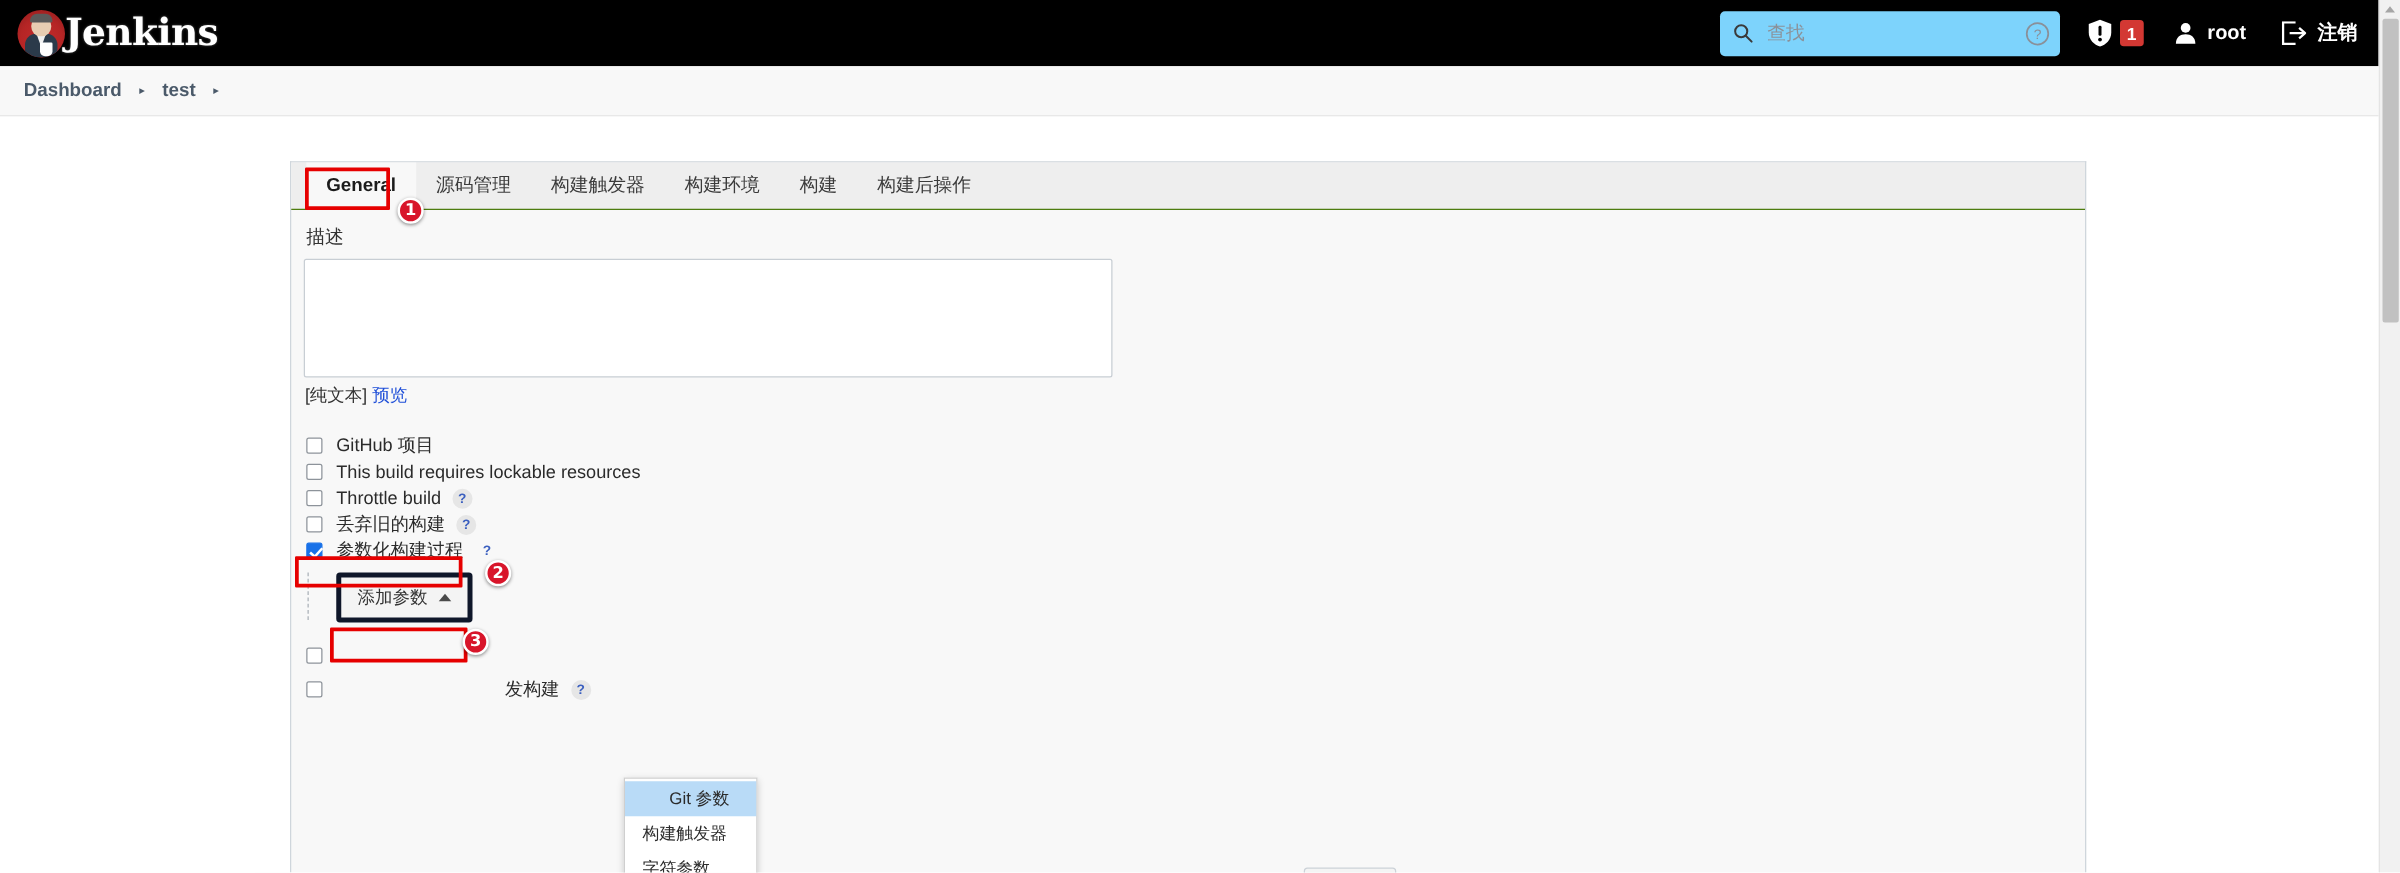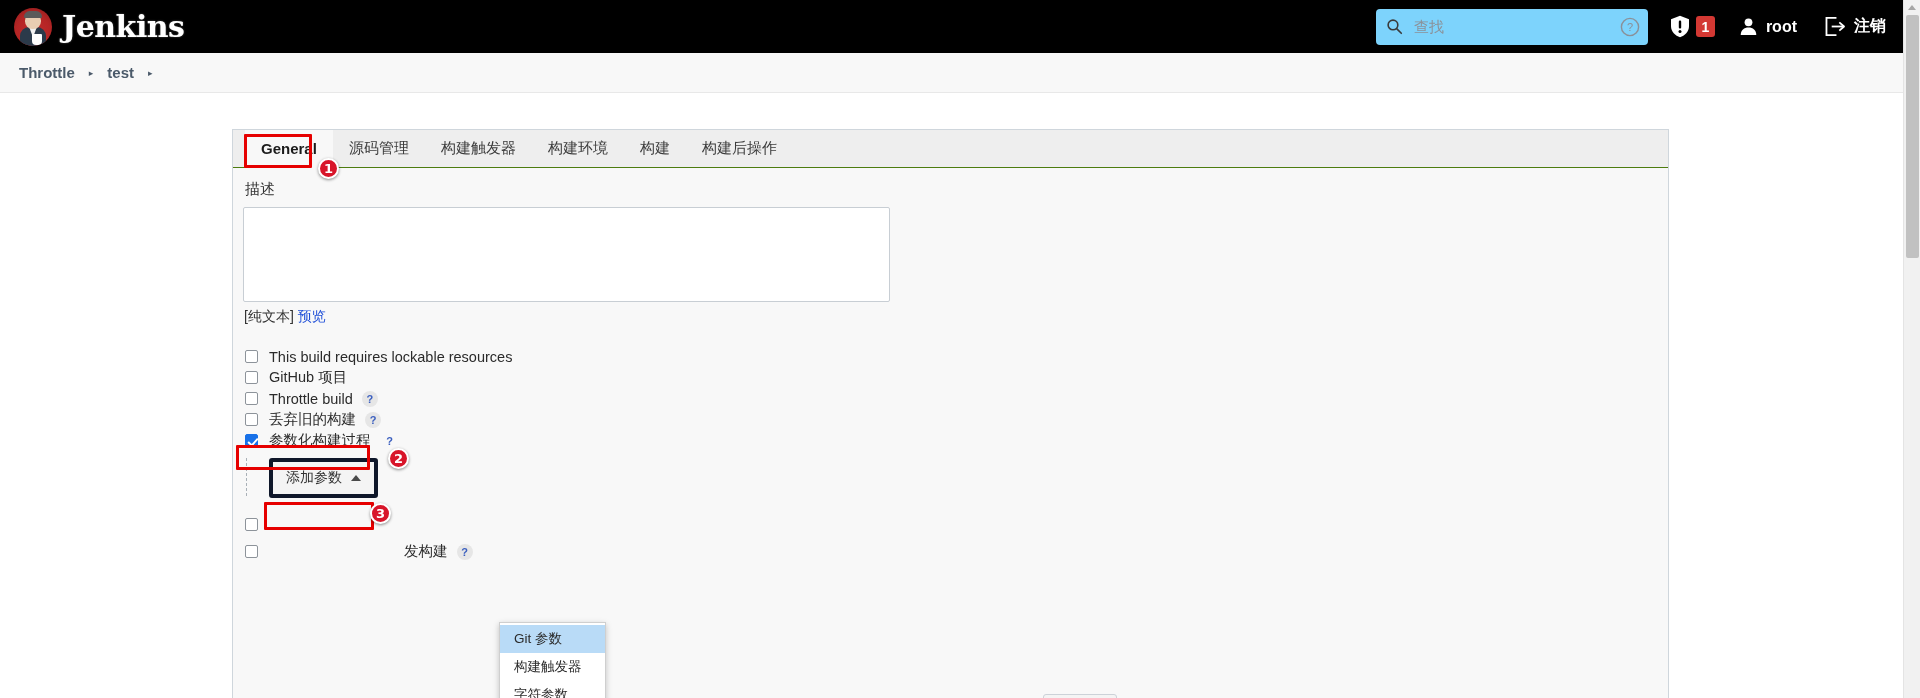--- a/index.html
+++ b/index.html
@@ -15,21 +15,21 @@
   #app { position: relative; width: 1920px; height: 698px; }
 
   .topbar {
     position: absolute; top: 0; left: 0;
     width: 1903px; height: 53px;
     background: #000;
     display: flex; align-items: center;
   }
   .brand {
     display: flex; align-items: center;
-    margin-left: 14px; gap: 10px;
+    margin-left: 14px; 
   }
   .brand-logo {
     width: 38px; height: 38px;
     border-radius: 50%;
     background: radial-gradient(circle at 50% 62%, #c32c2c 0%, #b52525 55%, #8c1c1c 100%);
     position: relative; overflow: hidden;
     flex: none;
   }
   .brand-logo .head {
     position: absolute; left: 11px; top: 4px;
@@ -268,20 +268,21 @@
   .dd-item {
     font-size: 13.5px;
     color: #2b2b2b;
     padding: 5px 0 5px 14px;
     cursor: pointer;
     white-space: nowrap;
     line-height: 1.35;
   }
   .dd-item.sel {
     background: #b9dbf7;
+    text-align: center;
   }
 
   .lower-checks { margin-top: 8px; }
 
   .adv-btn {
     position: absolute;
     left: 810px; top: 564px;
     background: #f4f4f4;
     border: 1px solid #ccd2d8;
     border-radius: 3px;
@@ -398,21 +399,21 @@
           <line x1="7" y1="10" x2="19" y2="10" stroke="#fff" stroke-width="1.9"></line>
           <path d="M15 5.6 L20 10 L15 14.4" fill="none" stroke="#fff" stroke-width="1.9" stroke-linejoin="round"></path>
         </svg>
         <span>注销</span>
       </div>
 
     </div>
   </div>
 
   <div class="breadcrumbbar">
-    <span class="crumb">Throttle</span>
+    <span class="crumb">Dashboard</span>
     <span class="crumb-sep">▸</span>
     <span class="crumb">test</span>
     <span class="crumb-sep">▸</span>
   </div>
 
   <div class="config-panel">
 
     <div class="tabbar">
       <div class="tab active">
         <span>General</span>
@@ -439,26 +440,26 @@
       <div class="field-label">描述</div>
       <textarea class="desc-area" placeholder="" style=""></textarea>
       <div class="desc-sub">
         <span>[纯文本]</span><a>预览</a>
       </div>
 
       <div class="checklist">
 
         <div class="check-row">
           <span class="cb"></span>
-          <span class="check-lbl">This build requires lockable resources</span>
+          <span class="check-lbl">GitHub 项目</span>
         </div>
 
         <div class="check-row">
           <span class="cb"></span>
-          <span class="check-lbl">GitHub 项目</span>
+          <span class="check-lbl">This build requires lockable resources</span>
         </div>
 
         <div class="check-row">
           <span class="cb"></span>
           <span class="check-lbl">Throttle build</span>
           <span class="qmark">?</span>
         </div>
 
         <div class="check-row">
           <span class="cb"></span>

